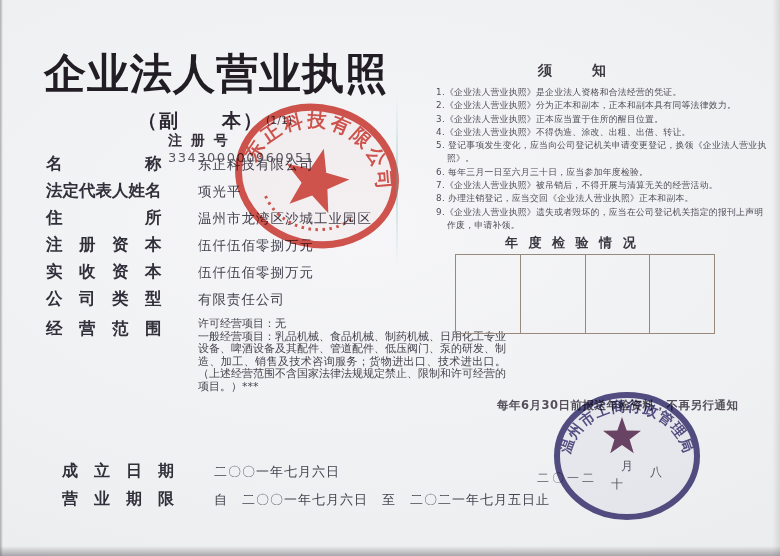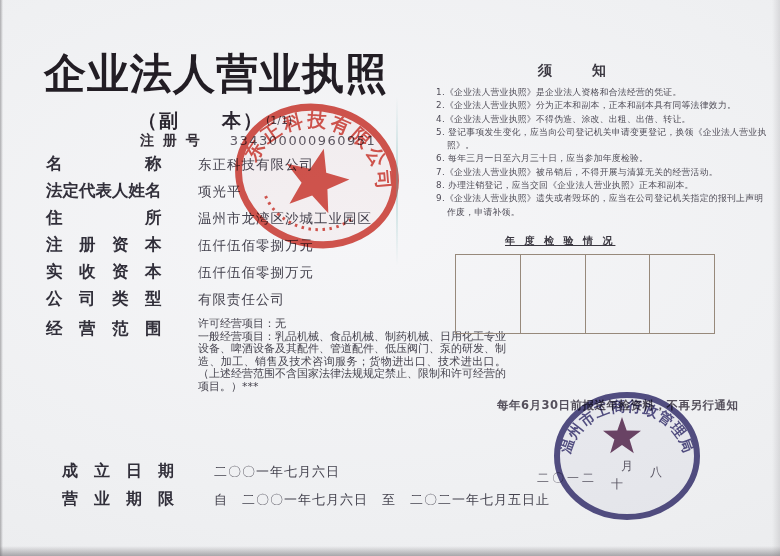--- a/index.html
+++ b/index.html
@@ -18,21 +18,21 @@
   .edge-right{position:absolute;right:0;top:0;bottom:0;width:8px;
     background:linear-gradient(to left, rgba(150,148,152,0.25), rgba(150,148,152,0));}
   .crease{position:absolute;left:396px;top:96px;width:2px;height:170px;
     background:linear-gradient(to bottom, rgba(90,170,170,0), rgba(90,170,170,0.35), rgba(90,170,170,0));}
 
   .title{position:absolute;left:44px;top:46px;font-size:42px;font-weight:bold;
     letter-spacing:1px;color:#221d24;text-align:center;}
   .subtitle-row{position:absolute;left:138px;top:108px;display:flex;align-items:flex-start;}
   .subtitle{font-size:19px;font-weight:bold;color:#2b2630;letter-spacing:2px;}
   .copy-index{font-size:11px;color:#4d4954;margin-top:6px;margin-left:2px;}
-  .reg-row{position:absolute;left:140px;top:132px;display:flex;align-items:baseline;}
+  .reg-row{position:absolute;left:140px;top:132px;display:flex;align-items:baseline;flex-direction:column;}
   .reg-label{font-size:14px;font-weight:bold;color:#353039;letter-spacing:2px;}
   .reg-value{font-size:13px;color:#5d5863;margin-left:28px;letter-spacing:1.5px;}
 
   .fields{position:absolute;left:46px;top:153px;}
   .frow{display:flex;height:27px;align-items:baseline;}
   .flabel{width:140px;font-size:16.5px;font-weight:bold;color:#312f3a;white-space:pre;}
   .fvalue{margin-left:12px;font-size:13.5px;color:#45434f;letter-spacing:1px;}
 
   .scope{position:absolute;left:46px;top:318px;display:flex;}
   .scope .flabel{width:140px;}
@@ -44,22 +44,22 @@
   .bottom-rows .frow{height:28px;}
   .bottom-rows .flabel{font-size:16px;}
   .bottom-rows .fvalue{font-size:13px;}
 
   .notice-heading{position:absolute;left:538px;top:62px;font-size:14px;font-weight:bold;
     letter-spacing:4px;color:#3a3740;}
   .notice-list{position:absolute;left:436px;top:86px;width:332px;margin:0;padding:0;
     list-style:none;font-size:8.8px;line-height:13.3px;color:#4f4c57;}
   .notice-list li{text-indent:-11px;padding-left:11px;letter-spacing:0.3px;}
 
-  .annual-heading{position:absolute;left:505px;top:234px;font-size:10px;font-weight:bold;
-    letter-spacing:3px;color:#3a3740;text-decoration:underline;}
+  .annual-heading{position:absolute;left:505px;top:234px;font-size:13px;font-weight:bold;
+    letter-spacing:3px;color:#3a3740;}
   .annual-table{position:absolute;left:455px;top:254px;width:258px;height:78px;
     display:flex;border:1px solid #97897b;}
   .annual-cell{flex:1;border-left:1px solid #97897b;}
   .annual-cell:first-child{border-left:none;}
 
   .annual-notice{position:absolute;left:497px;top:398px;font-size:11.5px;font-weight:bold;
     color:#544f5b;letter-spacing:0.5px;}
   .date-year{position:absolute;left:537px;top:470px;font-size:12px;color:#5a5663;letter-spacing:3px;}
   .date-month{position:absolute;left:611px;top:476px;font-size:12px;color:#5a5663;}
   .date-month-label{position:absolute;left:621px;top:458px;font-size:12px;color:#5a5663;}
@@ -129,20 +129,21 @@
     <div class="frow">
       <span class="flabel">营　业　期　限</span>
       <span class="fvalue">自　二〇〇一年七月六日　至　二〇二一年七月五日止</span>
     </div>
   </div>
 
   <div class="notice-heading">须　　知</div>
   <ul class="notice-list">
     <li>1.《企业法人营业执照》是企业法人资格和合法经营的凭证。</li>
     <li>2.《企业法人营业执照》分为正本和副本，正本和副本具有同等法律效力。</li>
+    <li>3.《企业法人营业执照》正本应当置于住所的醒目位置。</li>
     <li>4.《企业法人营业执照》不得伪造、涂改、出租、出借、转让。</li>
     <li>5. 登记事项发生变化，应当向公司登记机关申请变更登记，换领《企业法人营业执照》。</li>
     <li>6. 每年三月一日至六月三十日，应当参加年度检验。</li>
     <li>7.《企业法人营业执照》被吊销后，不得开展与清算无关的经营活动。</li>
     <li>8. 办理注销登记，应当交回《企业法人营业执照》正本和副本。</li>
     <li>9.《企业法人营业执照》遗失或者毁坏的，应当在公司登记机关指定的报刊上声明作废，申请补领。</li>
   </ul>
 
   <div class="annual-heading">年 度 检 验 情 况</div>
   <div class="annual-table">

